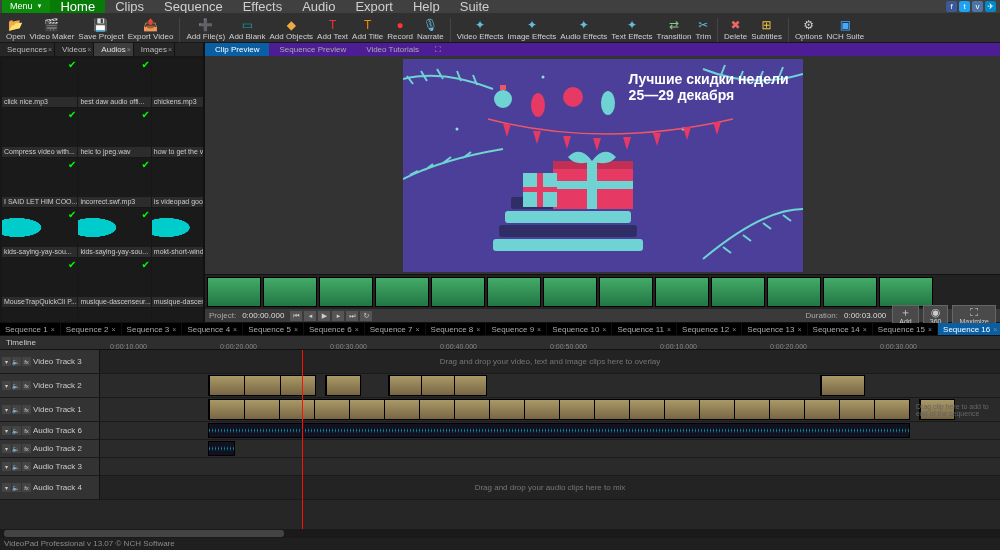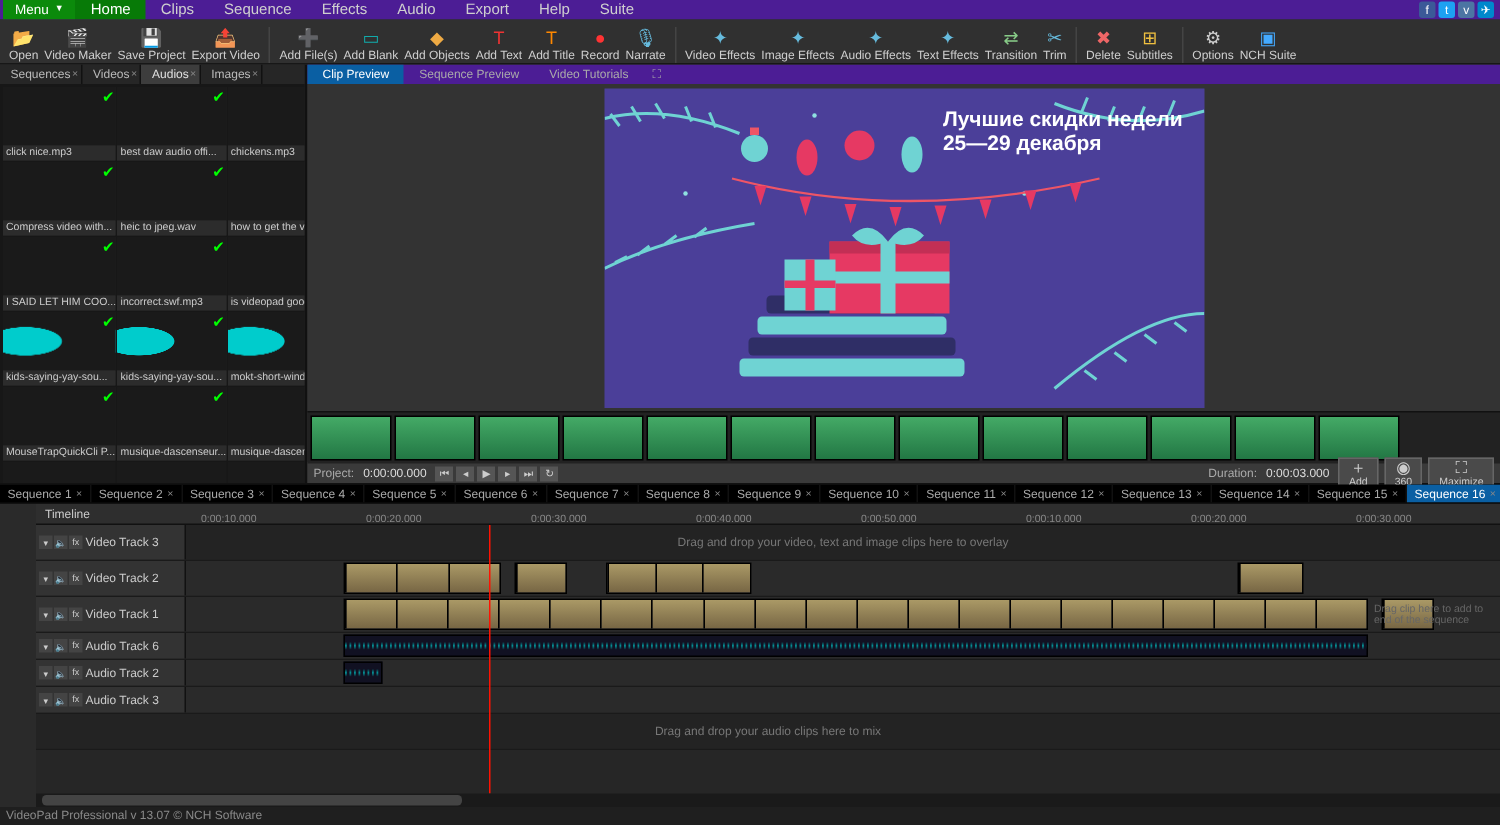--- a/index.html
+++ b/index.html
@@ -1,22 +1,22 @@
 <!DOCTYPE html>
 <html><head>
 <meta charset="utf-8">
 <style>
 * { margin: 0; padding: 0; box-sizing: border-box; font-family: "Segoe UI", Tahoma, sans-serif; user-select: none; }
 body { width: 1000px; height: 550px; background: #2a2a2a; color: #ccc; font-size: 9px; overflow: hidden; }
 
 
-.menubar { height: 13px; background: #4c1d95; display: flex; align-items: center; padding-left: 2px; }
+.menubar { height: 13px; background: #404040; display: flex; align-items: center; padding-left: 2px; }
 .menubar .menu-btn { background: #0b8a0b; color: #fff; padding: 0 8px; height: 13px; line-height: 13px; font-size: 9px; display:flex; align-items:center; gap:4px; }
 .menubar .menu-btn::after { content: "▼"; font-size: 6px; }
-.menubar .tab { padding: 0 10px; height: 13px; line-height: 13px; font-size: 10px; color: #cfcfcf; cursor: pointer; }
+.menubar .tab { padding: 0 10px; height: 13px; line-height: 13px; font-size: 13px; color: #cfcfcf; cursor: pointer; }
 .menubar .tab.active { background: #077a07; color: #fff; }
 .menubar .social { margin-left: auto; display:flex; gap:2px; padding-right:4px; }
 .menubar .social span { width: 11px; height: 11px; border-radius: 2px; display:inline-flex; align-items:center; justify-content:center; font-size:8px; color:#fff; }
 .social .fb { background:#3b5998;} .social .tw{background:#1da1f2;} .social .vk{background:#4c75a3;} .social .tg{background:#0088cc;}
 
 
 .ribbon { height: 30px; background: #303030; display: flex; align-items: flex-end; padding: 0 4px; border-bottom: 1px solid #171717; }
 .ribbon .rbtn { display: flex; flex-direction: column; align-items: center; justify-content: flex-end; font-size: 8px; color: #cfcfcf; margin: 0 2px; padding-bottom: 1px; cursor: pointer; }
 .ribbon .rbtn .ic { width: 14px; height: 14px; display:flex; align-items:center; justify-content:center; font-size: 12px; }
 .ribbon .sep { width: 1px; height: 24px; background: #444; margin: 0 4px; }
@@ -62,21 +62,21 @@
 .transport .bigbtn { background:#4a4a4a; padding:1px 6px; display:inline-flex; flex-direction:column; align-items:center; font-size:7px; cursor:pointer; border:1px solid #666;}
 .transport .bigbtn .bic { font-size:11px; line-height:1; }
 
 
 .seq-tabs { height: 13px; background: #000000; display: flex; font-size: 8px; overflow:hidden; border-bottom:1px solid #111;}
 .seq-tabs .st { padding: 0 5px; line-height: 13px; color: #aaa; border-right: 1px solid #111; cursor:pointer; white-space:nowrap; display:flex; gap:3px;}
 .seq-tabs .st.active { background: #0a5fa3; color: #fff; }
 .seq-tabs .st .x { color:#888; font-size:7px;}
 
 
-.timeline { flex: 1; background: #262626; display: flex; flex-direction: column; overflow: hidden; margin-left: 24px; }
+.timeline { flex: 1; background: #262626; display: flex; flex-direction: column; overflow: hidden; }
 .tl-top { height: 14px; display:flex; align-items:center; font-size:8px; color:#ccc; background:#2e2e2e; border-bottom:1px solid #111;}
 .tl-top .timeline-lbl { width:100px; padding-left:6px; }
 .tl-top .ruler { flex:1; position:relative; color:#888; font-size:7px;}
 .tl-top .ruler span { position:absolute; top:0; }
 .tracks { flex:1; overflow:hidden; }
 .track { height: 24px; display:flex; border-bottom:1px solid #1a1a1a; }
 .track.audio-track { height: 18px; }
 .track .thdr { width: 100px; background:#333; display:flex; align-items:center; padding-left:2px; gap:2px; font-size:8px; color:#ccc; border-right:1px solid #111; cursor:pointer;}
 .track .thdr .tr-ic { display:inline-flex; gap:1px;}
 .track .thdr .tr-ic span { width:9px; height:9px; background:#444; font-size:6px; display:inline-flex; align-items:center; justify-content:center;}
@@ -568,20 +568,28 @@
       <span class="tr-ic">
                 <span>▾</span>
                 <span>🔈</span>
                 <span>fx</span>
               </span>
       <span>Audio Track 3</span>
             </div>
             <div class="lane"></div>
           </div>
           <div class="track">
+            <div class="thdr">
+      <span class="tr-ic">
+                <span>▾</span>
+                <span>🔈</span>
+                <span>fx</span>
+              </span>
+      <span>Audio Track 4</span>
+            </div>
             <div class="lane drop">Drag and drop your audio clips here to mix</div>
           </div>
         </div>
       <div class="hscroll">
           <div class="thumb"></div>
         </div>
     </div>
 
     <div class="status">VideoPad Professional v 13.07 © NCH Software</div>
 

